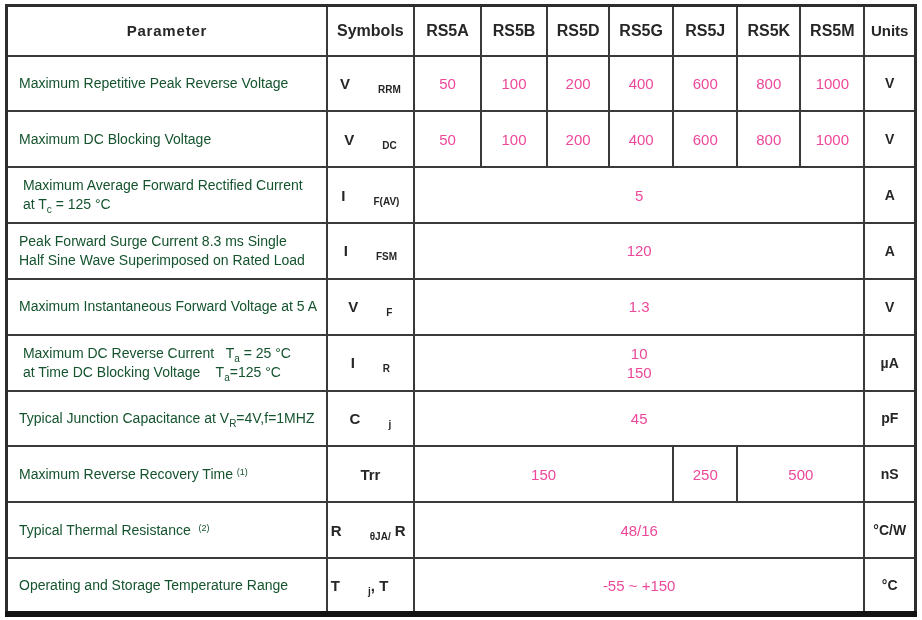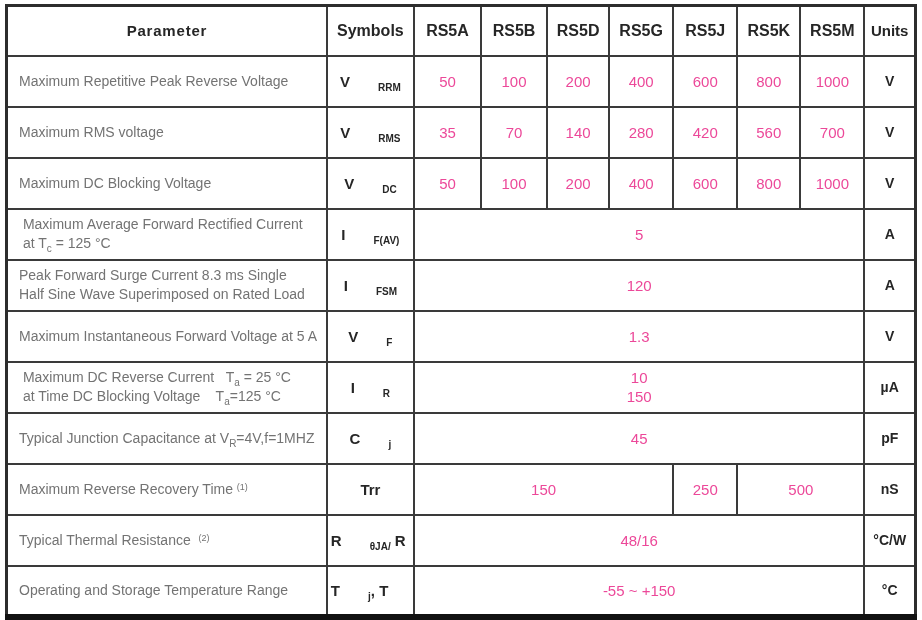--- a/index.html
+++ b/index.html
@@ -42,21 +42,21 @@
   .spec th.param-h {
     font-size: 15px;
     letter-spacing: 0.8px;
   }
   .spec th.units-h { font-size: 15px; }
   td.param {
     text-align: left;
     padding-left: 11px;
     font-size: 14px;
     white-space: pre-wrap;
-    color: #737373;
+    color: #14532d;
   }
   td.param .pline { line-height: 19px; }
   td.param sub {
     font-size: 10px;
     line-height: 0;
   }
   td.param sup.fn {
     font-size: 9px;
     font-weight: normal;
     line-height: 0;
@@ -123,32 +123,20 @@
           <td class="val">50</td>
           <td class="val">100</td>
           <td class="val">200</td>
           <td class="val">400</td>
           <td class="val">600</td>
           <td class="val">800</td>
           <td class="val">1000</td>
           <td class="unit">V</td>
         </tr>
         <tr>
-          <td class="param"><div class="pline"><span>Maximum RMS voltage</span></div></td>
-          <td class="symbol"><span>V</span><sub>RMS</sub></td>
-          <td class="val">35</td>
-          <td class="val">70</td>
-          <td class="val">140</td>
-          <td class="val">280</td>
-          <td class="val">420</td>
-          <td class="val">560</td>
-          <td class="val">700</td>
-          <td class="unit">V</td>
-        </tr>
-        <tr>
           <td class="param"><div class="pline"><span>Maximum DC Blocking Voltage</span></div></td>
           <td class="symbol"><span>V</span><sub>DC</sub></td>
           <td class="val">50</td>
           <td class="val">100</td>
           <td class="val">200</td>
           <td class="val">400</td>
           <td class="val">600</td>
           <td class="val">800</td>
           <td class="val">1000</td>
           <td class="unit">V</td>

